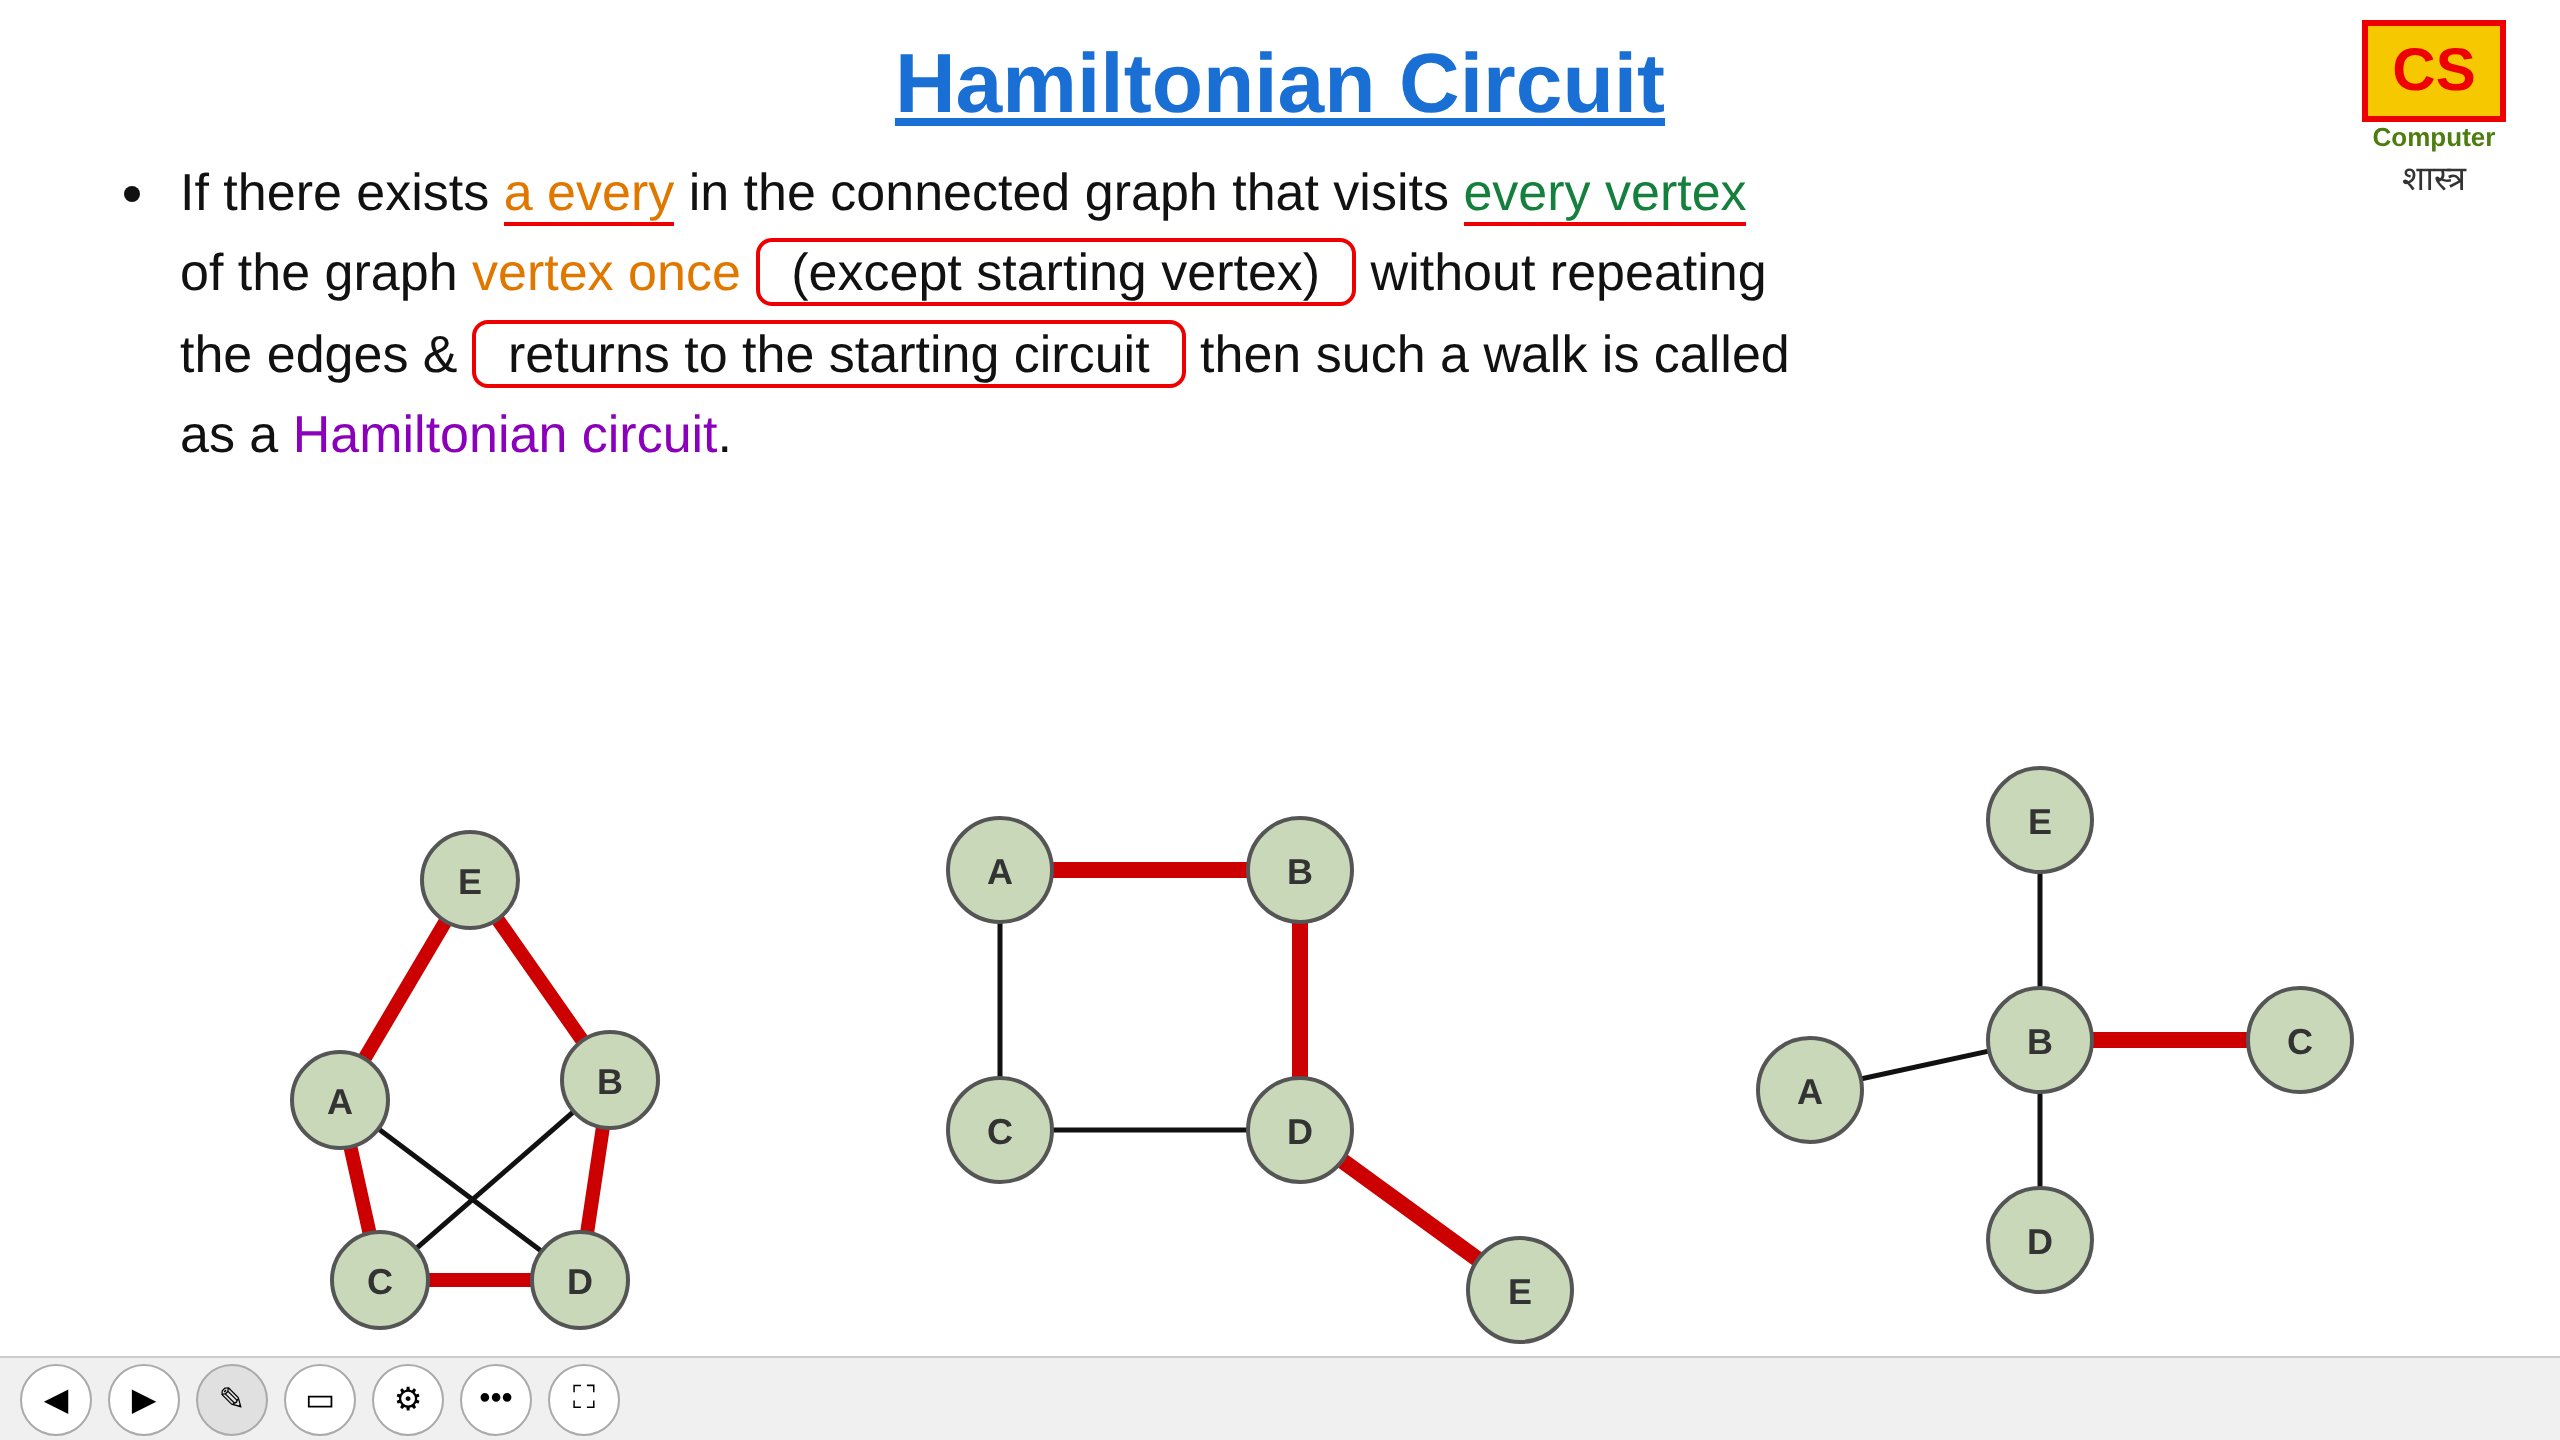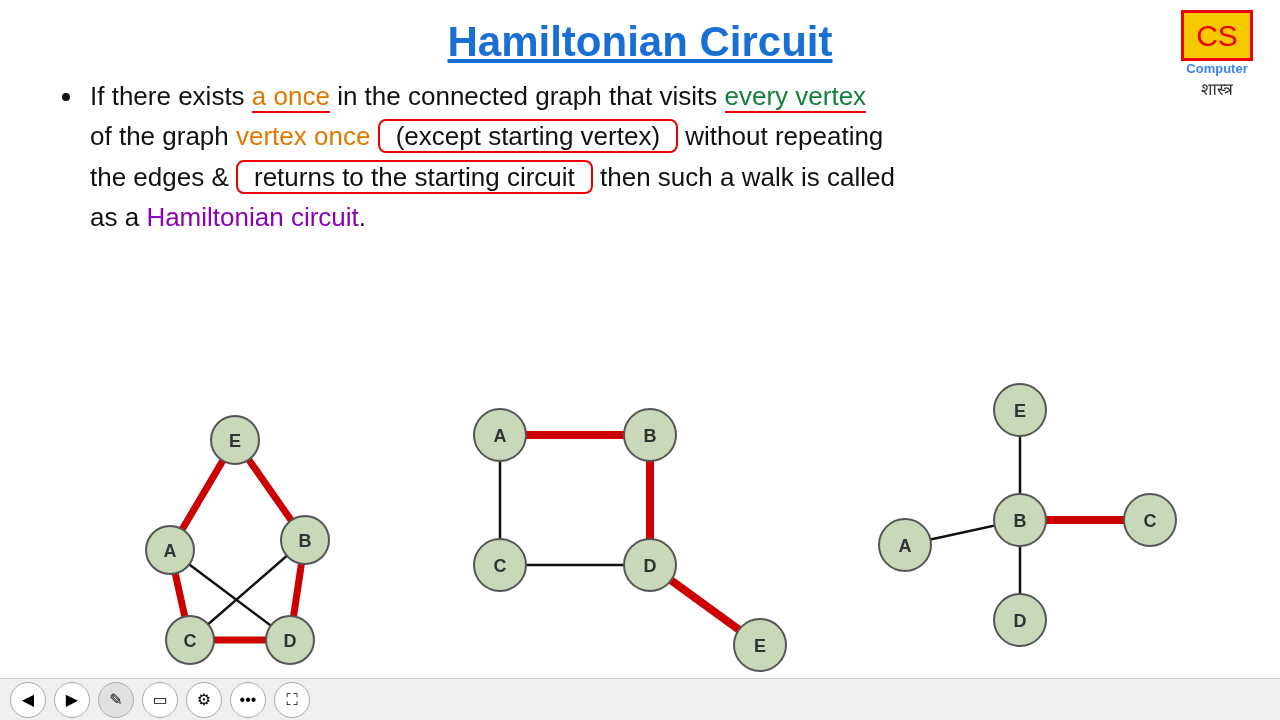--- a/index.html
+++ b/index.html
@@ -40,27 +40,27 @@
       background: #f5c800;
       border: 3px solid #e00;
       width: 72px;
       height: 52px;
       display: flex;
       align-items: center;
       justify-content: center;
     }
     .logo-cs {
       font-size: 30px;
-      font-weight: normal;
+      font-weight: bold;
       color: #e00;
     }
     .logo-text {
       font-size: 13px;
       font-weight: bold;
-      color: #3b82f6;
+      color: #4d7c0f;
       text-align: center;
       line-height: 1.2;
     }
     .logo-subtext {
       font-size: 17px;
       color: #333;
     }
 
     
     .content {
@@ -153,21 +153,21 @@
 </div>
 
 <div class="title-area">
   <span class="main-title">Hamiltonian Circuit</span>
 </div>
 
 <div class="content">
   <div class="bullet-point">
     <ul>
       <li>
-        If there exists <span class="highlight-orange underline-red">a once</span> in the connected graph that visits <span class="highlight-red underline-red">every vertex</span><br>
+        If there exists <span class="highlight-orange underline-red">a every</span> in the connected graph that visits <span class="highlight-red underline-red">every vertex</span><br>
         of the graph <span class="highlight-orange">vertex once</span> <span class="box-red">(except starting vertex)</span> without repeating<br>
         the edges &amp; <span class="box-red">returns to the starting circuit</span> then such a walk is called<br>
         as a <span class="highlight-purple">Hamiltonian circuit</span>.
       </li>
     </ul>
   </div>
 </div>
 
 <div class="graphs-area">
 

